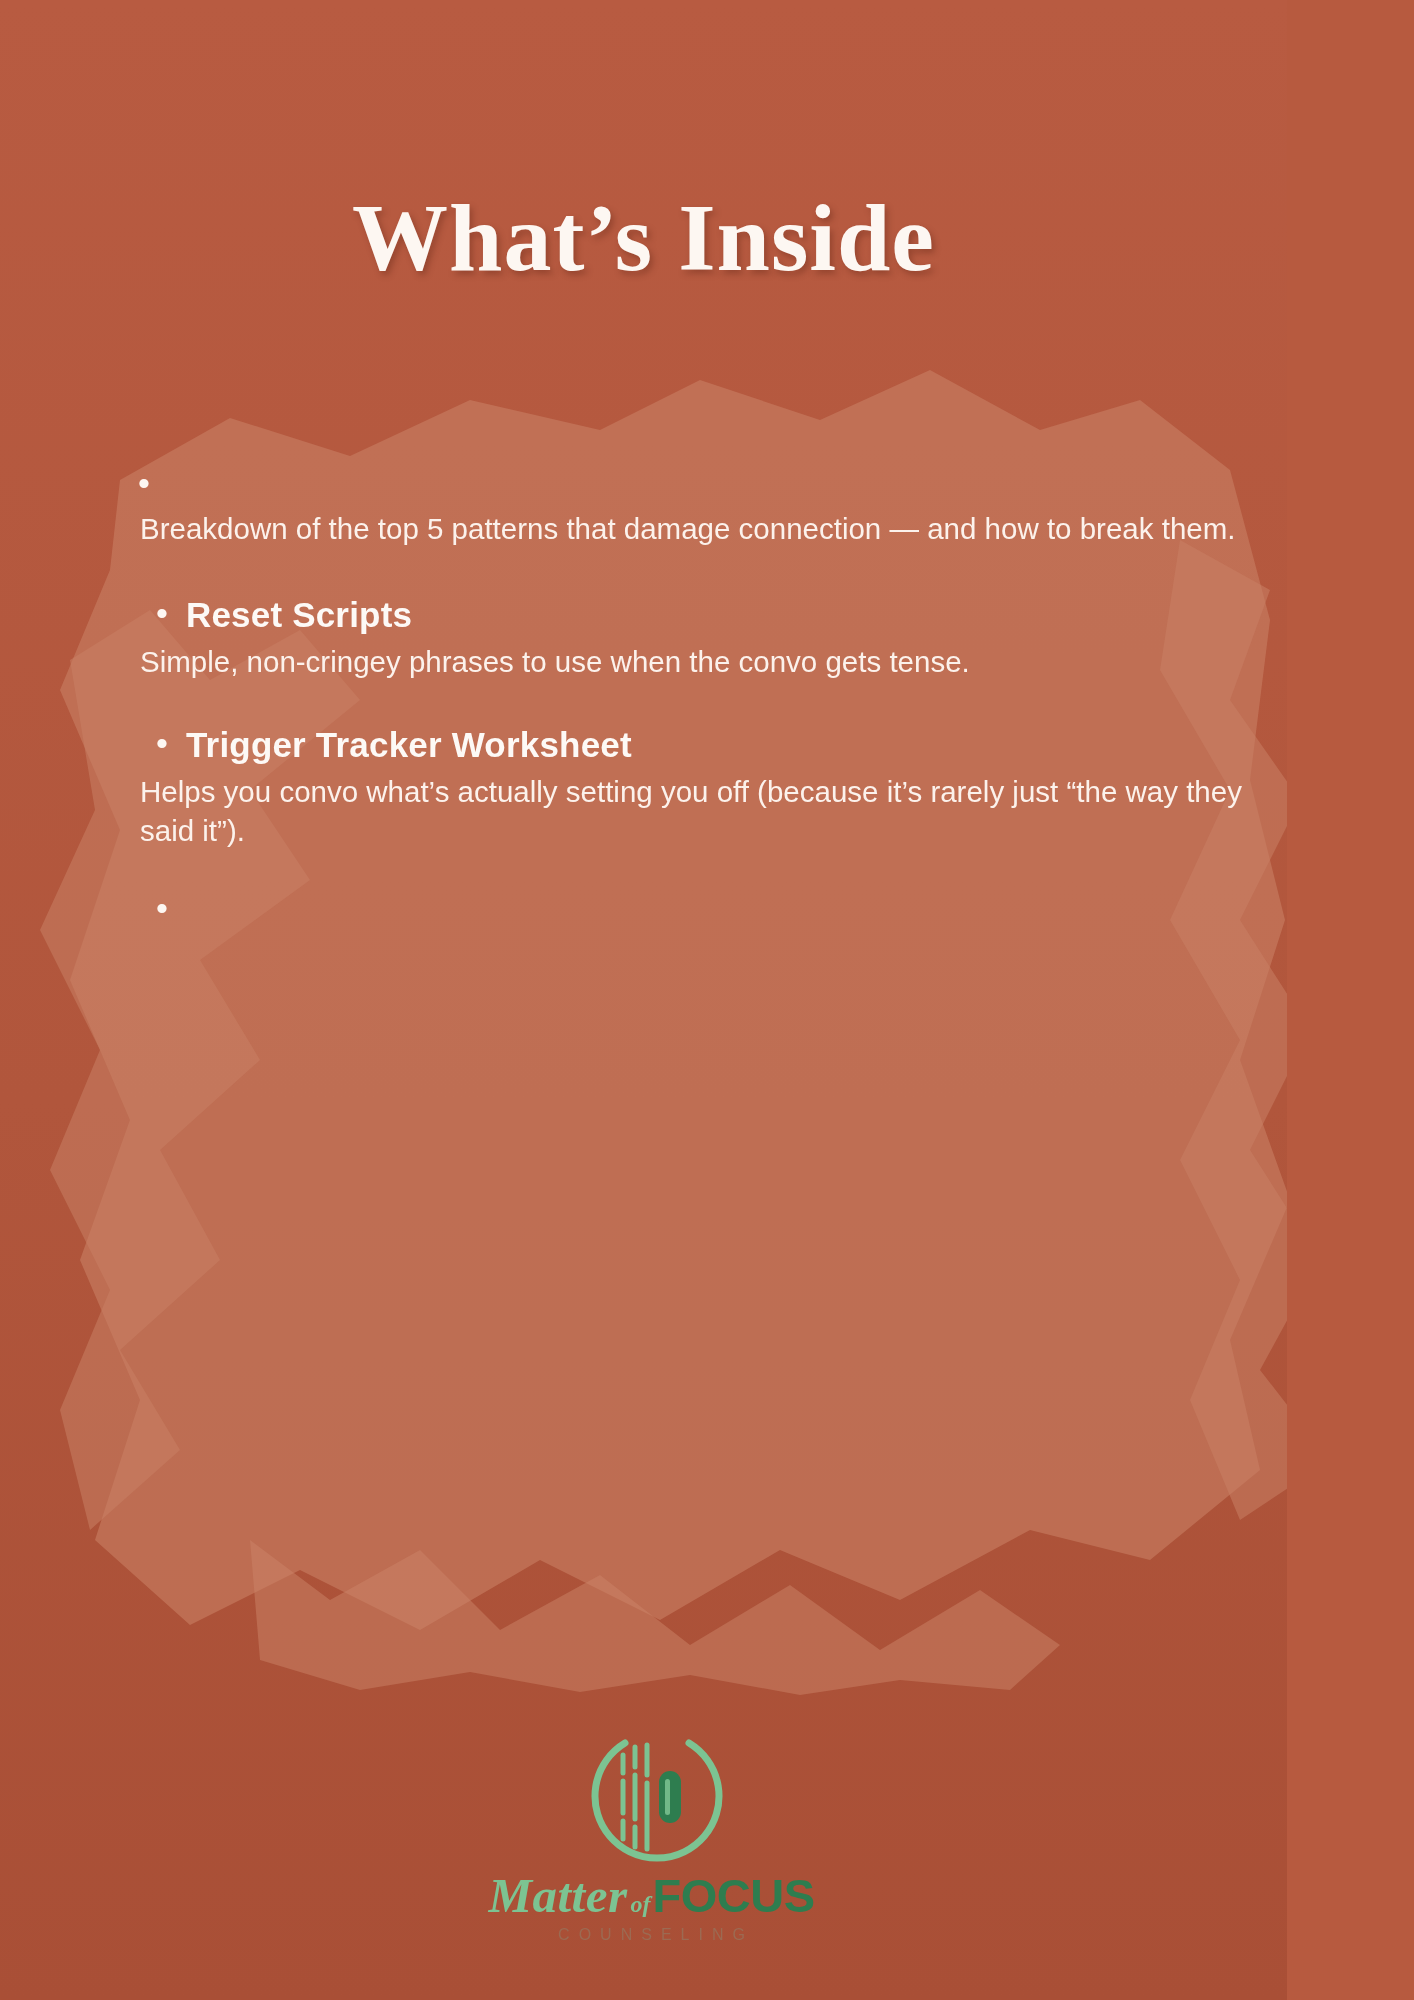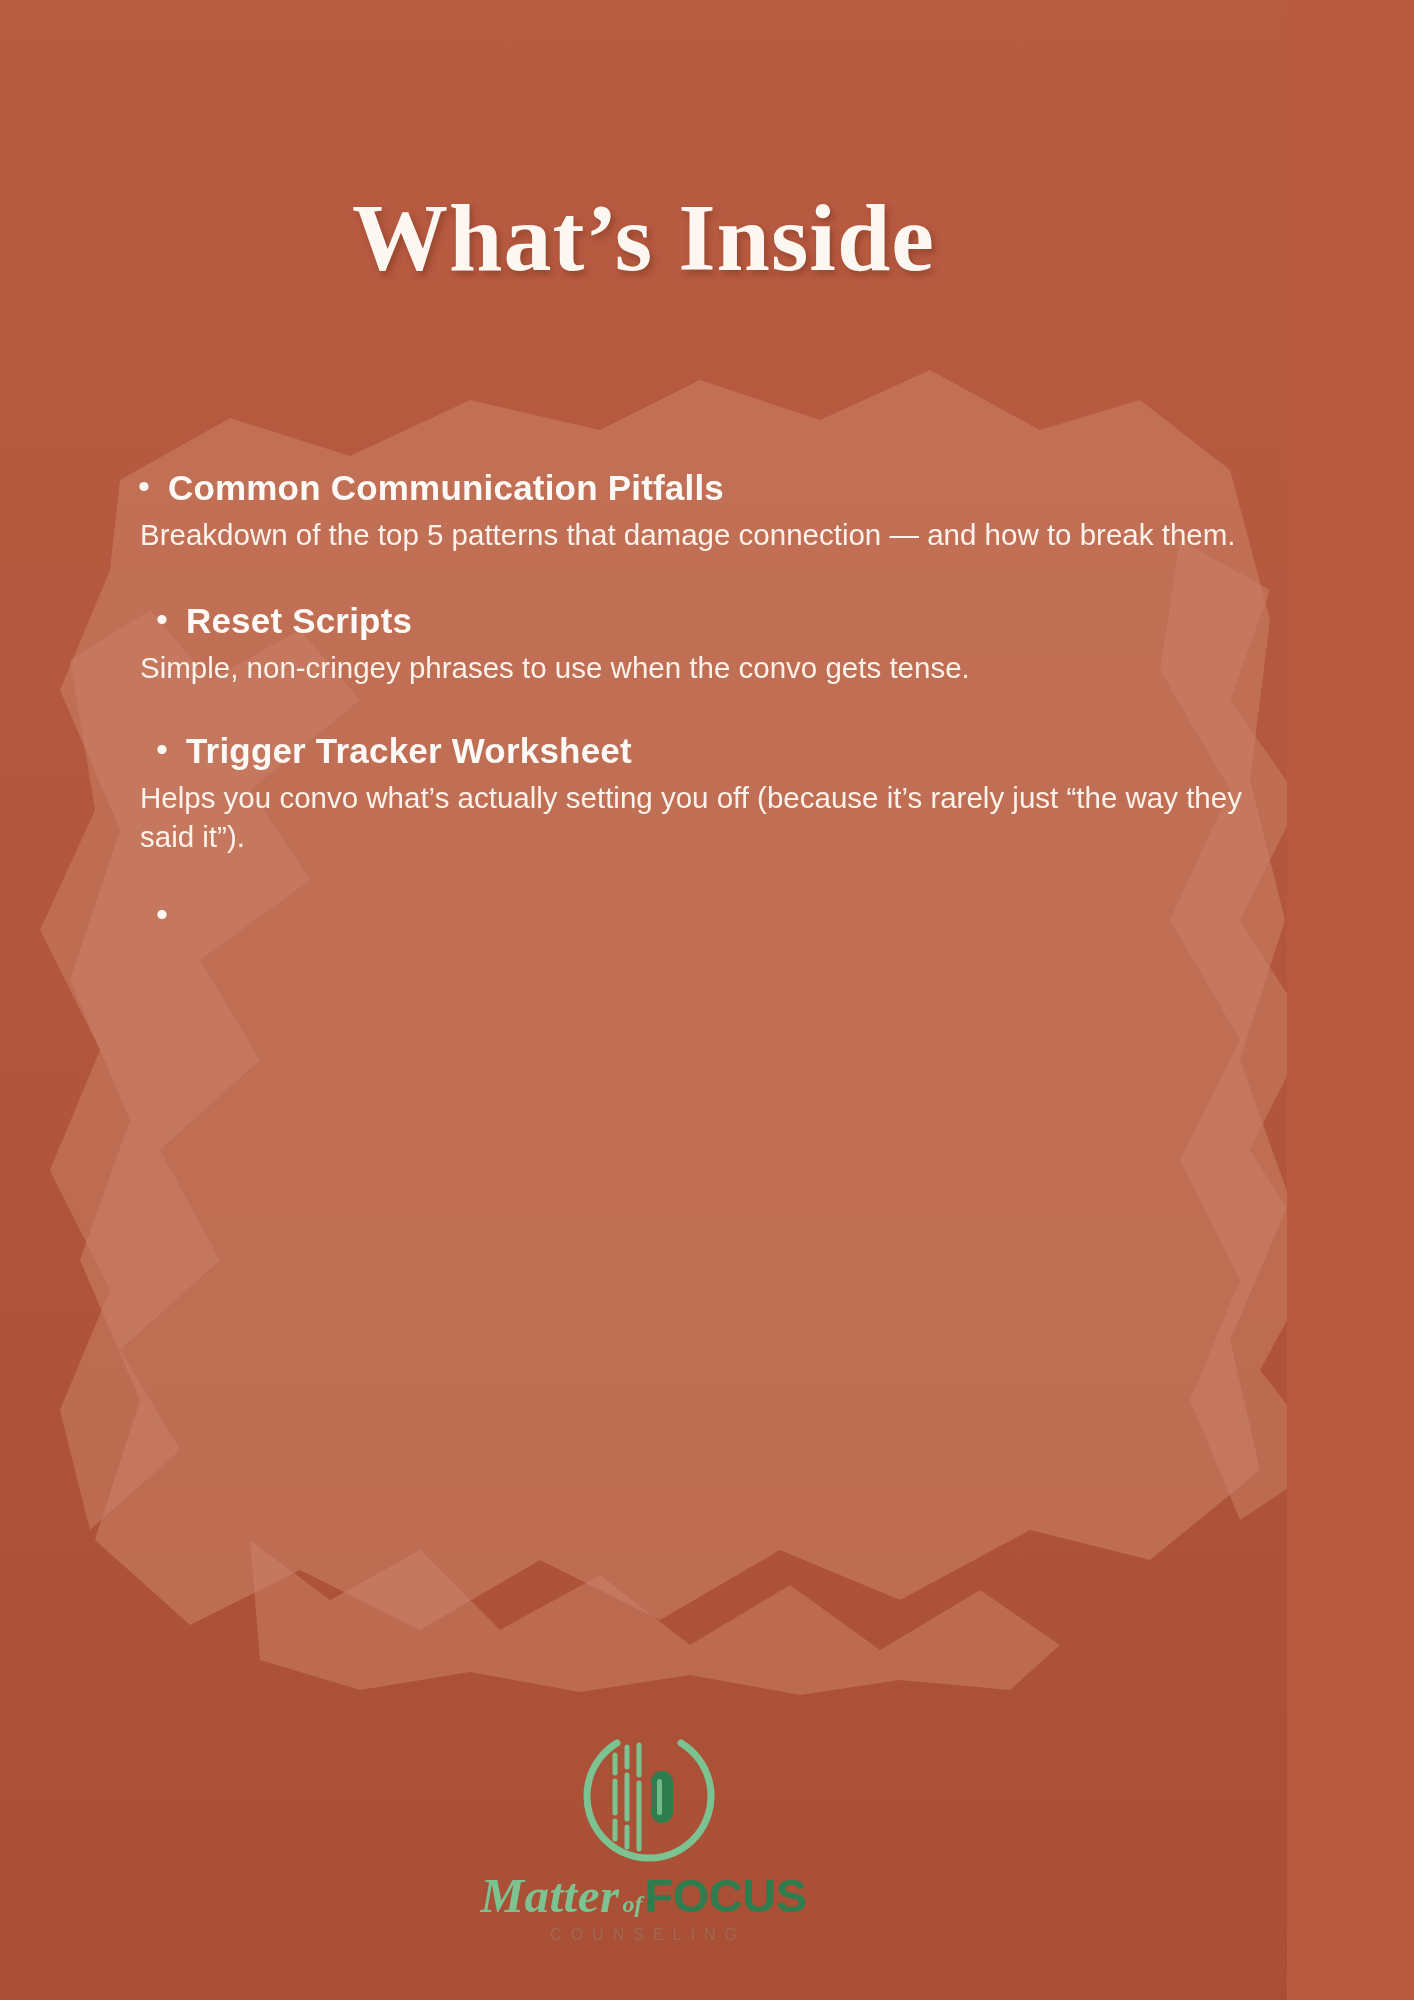--- a/index.html
+++ b/index.html
@@ -84,21 +84,21 @@
   }
   .i2 .item-head, .i3 .item-head, .i4 .item-head { margin-left: 26px; }
   .item.i1 { margin-bottom: 46px; }
   .item.i2 { margin-bottom: 44px; }
   .item.i3 { margin-bottom: 42px; }
 
   
   .logo-wrap {
     position: absolute;
     bottom: 56px;
-    left: 0;
+    left: 8px;
     width: 100%;
     display: flex;
     flex-direction: column;
     align-items: center;
   }
   .logo-mark { width: 150px; height: 150px; }
   .logo-text {
     margin-top: -4px;
     display: flex;
     align-items: baseline;
@@ -166,21 +166,20 @@
     </svg>
   </div>
 
   <h1 class="title">What’s Inside</h1>
 
   <div class="content">
 
     <div class="item i1">
       <div class="item-head">
         <span class="bullet">•</span>
-        <span class="item-title">Common Communication Pitfalls</span>
       </div>
       <div class="item-desc">Breakdown of the top 5 patterns that damage connection — and how to break them.</div>
     </div>
 
     <div class="item i2">
       <div class="item-head">
         <span class="bullet">•</span>
         <span class="item-title">Reset Scripts</span>
       </div>
       <div class="item-desc">Simple, non-cringey phrases to use when the convo gets tense.</div>

